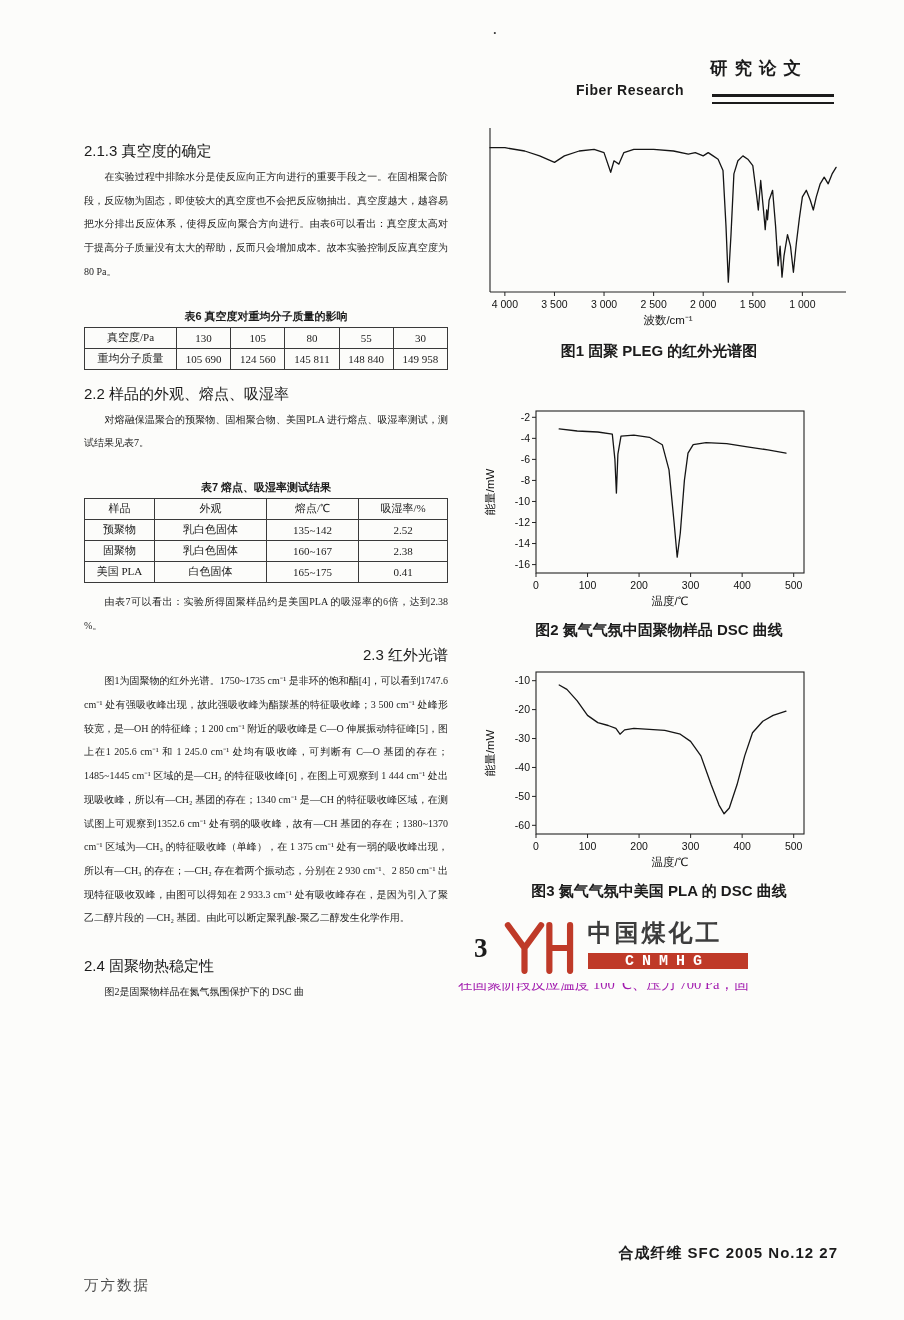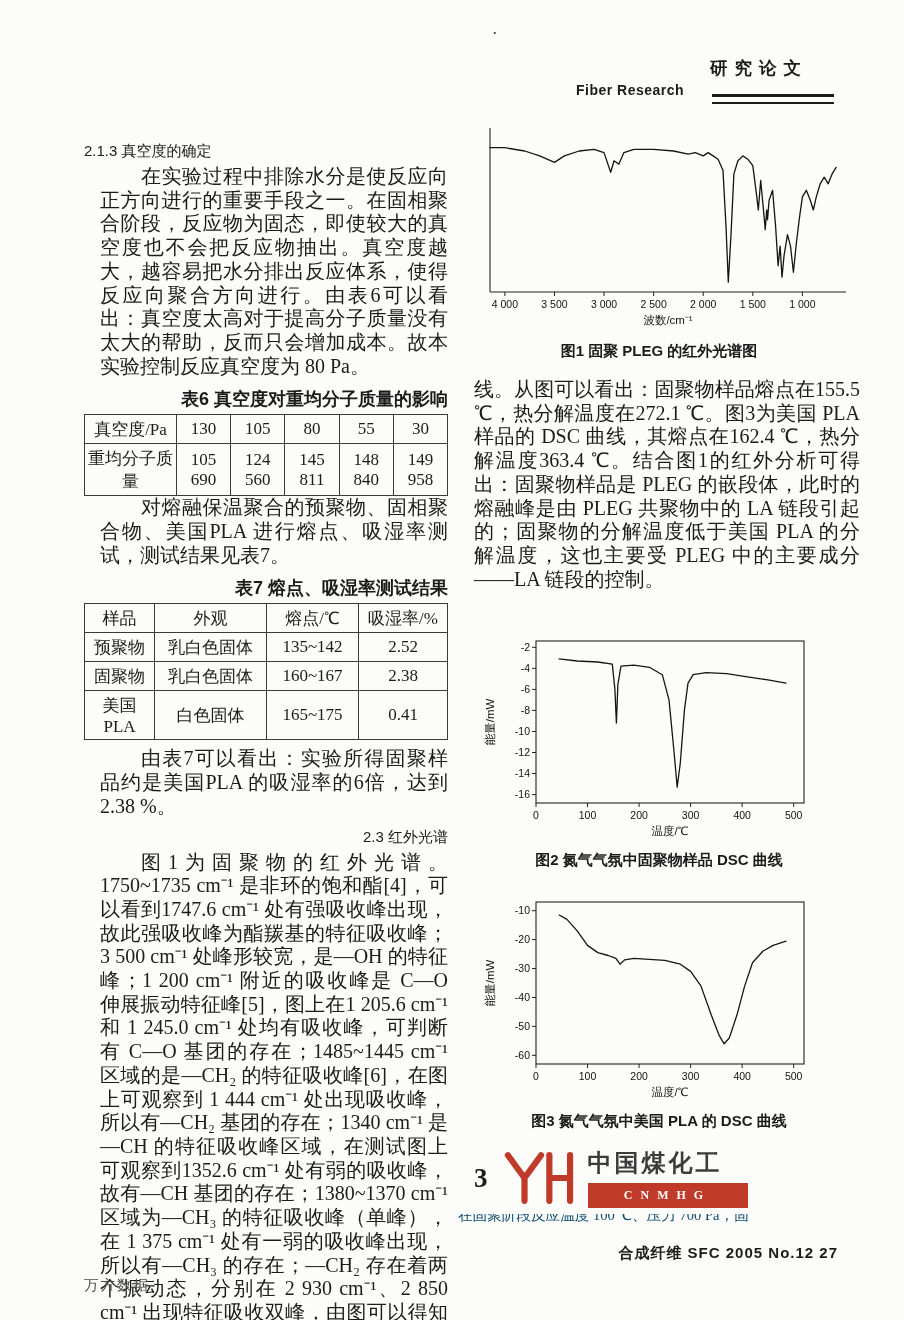--- a/index.html
+++ b/index.html
@@ -8,47 +8,47 @@
   .scan-dot{position:absolute;left:492px;top:24px;font-size:17px;color:#333;}
   .header-en{position:absolute;left:576px;top:82px;font-family:"Liberation Sans",sans-serif;font-weight:bold;font-size:14px;letter-spacing:.5px;}
   .header-cn{position:absolute;left:710px;top:56px;font-family:"Liberation Sans",sans-serif;font-weight:bold;font-size:17.5px;letter-spacing:7px;}
   .rule{position:absolute;background:#1b1b1b;}
   .rule1{left:712px;top:94px;width:122px;height:3px;}
   .rule2{left:712px;top:102px;width:122px;height:1.5px;}
   .col{position:absolute;}
   .left-col{left:84px;top:142px;width:364px;}
   .right-col{left:458px;top:120px;width:402px;}
   h3{font-family:"Liberation Sans",sans-serif;font-size:15px;font-weight:normal;margin:0 0 4px;}
-  p{font-size:20px;line-height:23.7px;text-align:justify;margin-left:16px;}
+  p{font-size:10px;line-height:23.7px;text-align:justify;}
   .indent{text-indent:2.05em;}
   .s22-title{margin-top:15px;}
   .s23-title{margin-top:9px;text-align:right;}
   .s24-title{margin-top:27px;}
-  .tcap{font-family:"Liberation Sans",sans-serif;font-weight:bold;font-size:18px;text-align:right;margin:9px 0 3px;}
-  .dtable{border-collapse:collapse;width:100%;font-size:17px;text-align:center;table-layout:fixed;}
+  .tcap{font-family:"Liberation Sans",sans-serif;font-weight:bold;font-size:11px;text-align:center;margin:25px 0 3px;}
+  .dtable{border-collapse:collapse;width:100%;font-size:11px;text-align:center;table-layout:fixed;}
   .dtable td,.dtable th{border:1px solid #3a3a3a;padding:2.5px 2px;font-weight:normal;overflow:hidden;}
   .t6 .c0{width:92px;}
   .t7 .h0{width:70px;}.t7 .h1{width:112px;}.t7 .h2{width:92px;}
   .p-after{margin-top:7px;}
   .chart{display:block;}
   .fig1{margin:0 0 0 2px;}
   .fig2{margin:40px 0 0 16px;}
   .fig3{margin:22px 0 0 16px;}
   .fcap{font-family:"Liberation Sans",sans-serif;font-weight:bold;font-size:15px;text-align:center;margin:2px 0 0;}
   .cap23{}
   .p-cont{margin-top:17px;}
   svg text{font-family:"Liberation Sans",sans-serif;}
   .logo-row{display:flex;align-items:flex-start;margin-top:16px;}
   .big3{font-size:27px;font-weight:bold;margin:16px 10px 0 16px;}
   .logo-mark{width:82px;height:58px;margin-top:2px;flex:none;}
   .logo-texts{margin-left:8px;}
   .logo-cn{font-family:"Liberation Sans",sans-serif;font-size:24px;font-weight:bold;letter-spacing:3px;color:#3c3c3c;}
-  .logo-en-bar{margin-top:4px;width:160px;height:25px;display:flex;align-items:center;justify-content:center;color:#fff;font-family:Liberation Serif, serif;font-weight:bold;letter-spacing:8px;font-size:12px;}
+  .logo-en-bar{margin-top:4px;width:160px;height:16px;display:flex;align-items:center;justify-content:center;color:#fff;font-family:Liberation Mono, monospace;font-weight:bold;letter-spacing:8px;font-size:15px;}
   .partial-clip{height:15px;overflow:hidden;margin-top:6px;}
-  .partial-clip span{display:block;margin-top:-8px;font-size:14.6px;color:#0c4a6e;}
+  .partial-clip span{display:block;margin-top:-8px;font-size:14.6px;color:#a21caf;}
   .footer-right{position:absolute;right:66px;top:1244px;font-family:"Liberation Sans",sans-serif;font-weight:bold;font-size:15px;letter-spacing:1px;}
   .footer-left{position:absolute;left:84px;top:1276px;font-size:14.5px;color:#4c4c4c;letter-spacing:2px;}
 </style>
 </head>
 <body>
 
 <div class="page">
 
   <div class="scan-dot">·</div>
 
@@ -76,20 +76,21 @@
         <td class="c0">重均分子质量</td>
         <td>105 690</td>
         <td>124 560</td>
         <td>145 811</td>
         <td>148 840</td>
         <td>149 958</td>
       </tr>
     </tbody>
       </table>
 
+    <h3 class="s22-title">2.2 样品的外观、熔点、吸湿率</h3>
     <p class="indent">对熔融保温聚合的预聚物、固相聚合物、美国PLA 进行熔点、吸湿率测试，测试结果见表7。</p>
 
     <div class="tcap">表7 熔点、吸湿率测试结果</div>
     <table class="dtable t7">
       <tbody>
           <tr>
         <th class="h0">样品</th>
         <th class="h1">外观</th>
         <th class="h2">熔点/℃</th>
         <th>吸湿率/%</th>
@@ -140,21 +141,20 @@
         <text x="243.2033426183844" y="188" text-anchor="middle" font-size="10.5" fill="#111">2 000</text>
         <line x1="292.78551532033424" y1="172" x2="292.78551532033424" y2="176" stroke="#222" stroke-width="1"></line>
         <text x="292.78551532033424" y="188" text-anchor="middle" font-size="10.5" fill="#111">1 500</text>
         <line x1="342.3676880222841" y1="172" x2="342.3676880222841" y2="176" stroke="#222" stroke-width="1"></line>
         <text x="342.3676880222841" y="188" text-anchor="middle" font-size="10.5" fill="#111">1 000</text>
         <text x="208" y="204" text-anchor="middle" font-size="11.5" fill="#111">波数/cm⁻¹</text>
         <polyline points="30.0,27.7 44.9,27.7 64.7,31.0 79.6,35.9 94.5,42.4 104.4,35.9 119.2,31.0 134.1,29.3 144.0,32.6 150.7,52.3 154.0,40.8 158.9,44.1 163.9,32.6 173.8,29.3 193.6,29.3 213.5,31.0 228.3,34.2 235.3,32.6 243.2,35.9 248.2,32.6 253.1,35.9 258.1,39.2 263.0,50.6 266.0,106.4 268.3,162.2 271.0,114.6 273.9,53.9 277.9,40.8 282.9,35.9 287.8,39.2 292.8,45.7 296.8,76.9 298.3,90.0 300.7,60.5 304.7,103.1 305.2,109.7 306.7,90.0 307.5,99.8 309.1,80.2 312.6,70.3 315.6,106.4 318.1,145.8 320.1,126.1 322.0,157.2 324.0,135.9 327.5,114.6 330.5,126.1 333.4,152.3 336.4,122.8 339.4,98.2 342.4,76.9 346.3,70.3 350.3,80.2 353.3,90.0 356.3,76.9 360.2,63.8 364.2,57.2 368.2,63.8 372.1,53.9 376.1,47.4" fill="none" stroke="#151515" stroke-width="1.3" stroke-linejoin="round" stroke-linecap="round"></polyline>
       </svg>
     <div class="fcap">图1 固聚 PLEG 的红外光谱图</div>
 
-    <p class="p-cont">线。从图可以看出：固聚物样品熔点在155.5 ℃，热分解温度在272.1 ℃。图3为美国 PLA 样品的 DSC 曲线，其熔点在162.4 ℃，热分解温度363.4 ℃。结合图1的红外分析可得出：固聚物样品是 PLEG 的嵌段体，此时的熔融峰是由 PLEG 共聚物中的 LA 链段引起的；固聚物的分解温度低于美国 PLA 的分解温度，这也主要受 PLEG 中的主要成分——LA 链段的控制。</p>
 
     <svg class="chart fig2" width="360" height="218" viewBox="0 0 360 218">
         <rect x="62" y="10" width="268" height="162" fill="none" stroke="#222" stroke-width="1.1"></rect>
         <line x1="62" y1="172" x2="62" y2="176" stroke="#222" stroke-width="1"></line>
         <text x="62" y="188" text-anchor="middle" font-size="10.5" fill="#111">0</text>
         <line x1="113.53846153846155" y1="172" x2="113.53846153846155" y2="176" stroke="#222" stroke-width="1"></line>
         <text x="113.53846153846155" y="188" text-anchor="middle" font-size="10.5" fill="#111">100</text>
         <line x1="165.0769230769231" y1="172" x2="165.0769230769231" y2="176" stroke="#222" stroke-width="1"></line>
         <text x="165.0769230769231" y="188" text-anchor="middle" font-size="10.5" fill="#111">200</text>
         <line x1="216.6153846153846" y1="172" x2="216.6153846153846" y2="176" stroke="#222" stroke-width="1"></line>

